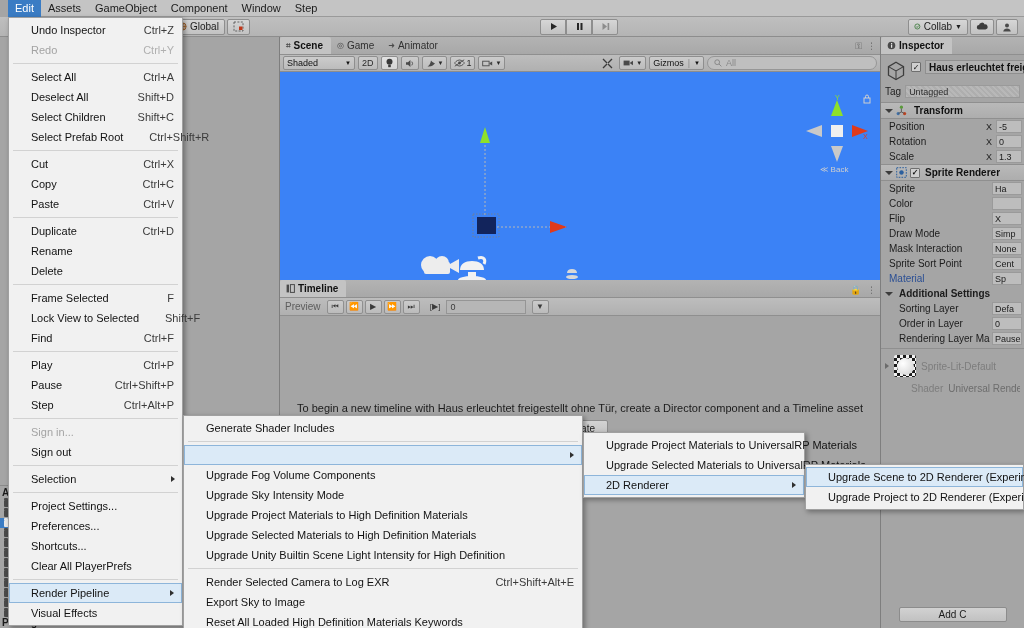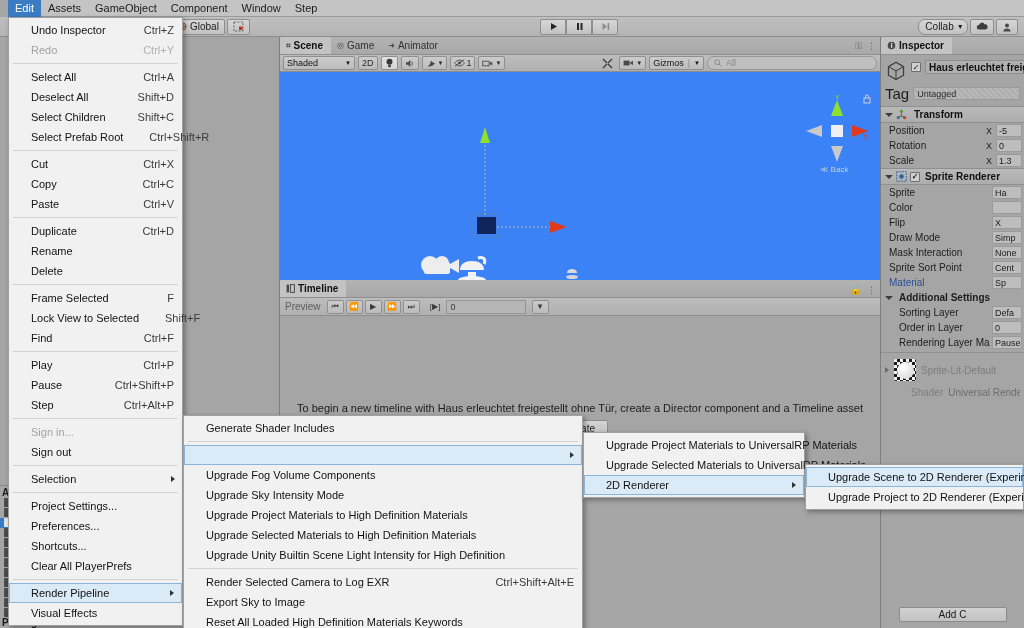--- a/index.html
+++ b/index.html
@@ -125,21 +125,21 @@
   .insp-head { display: flex; align-items: flex-start; padding: 5px 4px 3px 4px; gap: 4px; }
   .cube-icon { width: 22px; height: 22px; flex: 0 0 22px; }
   .ck { width: 10px; height: 10px; background: #cfcfcf; border: 1px solid #6f6f6f; border-radius: 1px;
         display: inline-flex; align-items: center; justify-content: center; font-size: 8px; color: #111; }
   .namefield {
     height: 14px; flex: 1; background: #b0b0b0; border: 1px solid #8f8f8f;
     display: flex; align-items: center; padding: 0 3px; font-size: 10px; font-weight: bold;
     color: #111; overflow: hidden; white-space: nowrap;
   }
   .tagrow { display: flex; align-items: center; gap: 4px; padding: 0 4px 4px 4px; }
-  .tagrow .lbl { font-size: 15px; color: #1e1e1e; }
+  .tagrow .lbl { font-size: 10px; color: #1e1e1e; }
   .tagfield {
     height: 13px; flex: 1;
     background: repeating-linear-gradient(45deg,#b8b8b8,#b8b8b8 2px,#aeaeae 2px,#aeaeae 4px);
     border: 1px solid #9a9a9a; display: flex; align-items: center; padding: 0 3px; font-size: 9px; color: #2b2b2b;
   }
   .comp-header {
     display: flex; align-items: center; gap: 3px; height: 17px;
     background: linear-gradient(#b9b9b9,#adadad); border-top: 1px solid #8f8f8f;
     border-bottom: 1px solid #8f8f8f; padding: 0 4px;
     font-weight: bold; font-size: 10px; color: #111;
@@ -255,21 +255,21 @@
       </div>
       <div class="tbtn">
         <svg width="9" height="9" viewBox="0 0 9 9">
             <path d="M1.5 1l4.5 3.5L1.5 8z" fill="#8c8c8c"></path>
             <rect x="6.6" y="1" width="1.6" height="7" fill="#8c8c8c"></rect>
           </svg>
       </div>
     </div>
 
     <div class="rightgroup">
-      <div class="tbtn" style="width:50px;border-radius:7px;">
+      <div class="tbtn" style="width:60px;">
         <svg width="9" height="9" viewBox="0 0 9 9">
             <circle cx="4.5" cy="4.5" r="3.4" fill="none" stroke="#3c7a3c" stroke-width="1.1"></circle>
             <path d="M3 4.5l1.2 1.4L6.4 3.2" fill="none" stroke="#3c7a3c" stroke-width="1.1"></path>
           </svg>
         <span>Collab</span>
         <span style="font-size:7px;">▼</span>
       </div>
       <div class="tbtn" style="width:24px;">
         <svg width="12" height="9" viewBox="0 0 12 9">
             <path d="M3 7.5a2.2 2.2 0 010-4.4 3 3 0 015.7-.7A2.2 2.2 0 019.4 7.5z" fill="#3c3c3c"></path>

